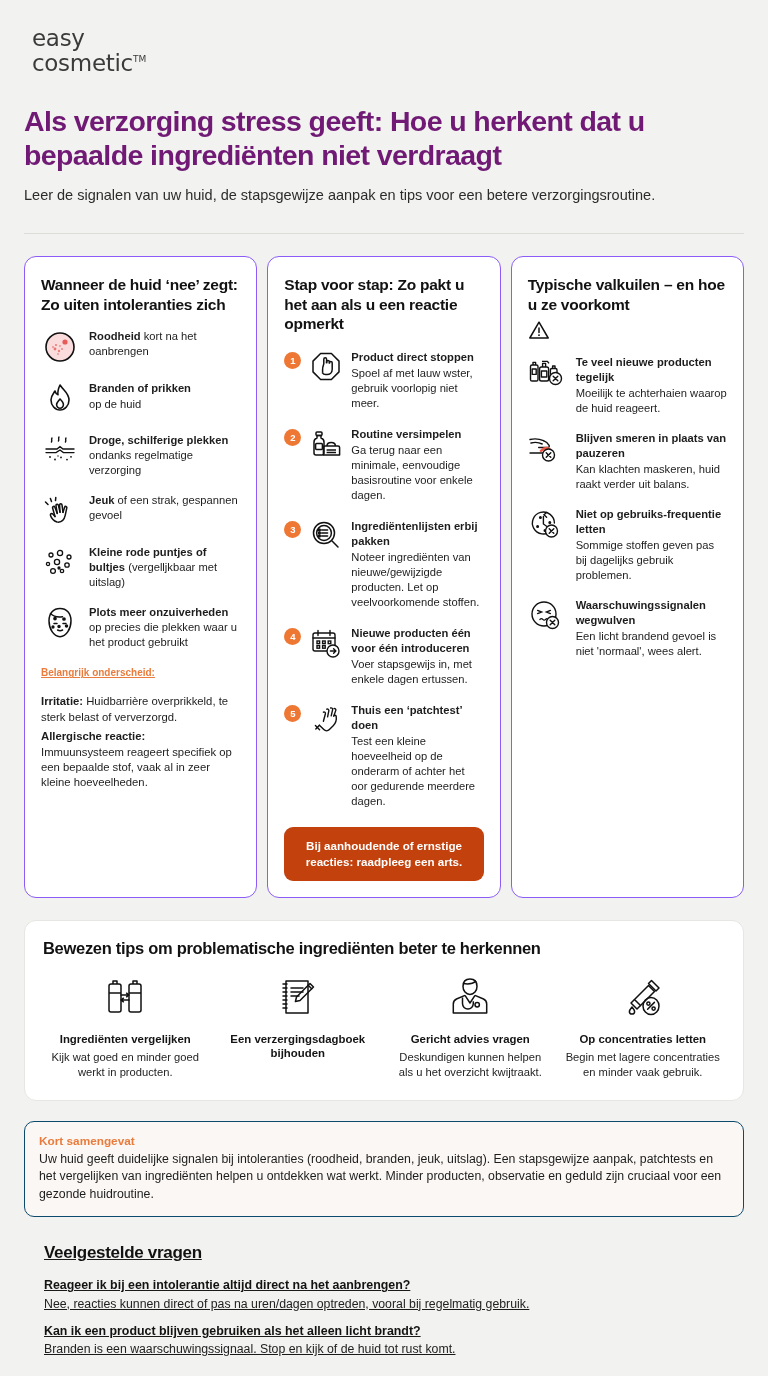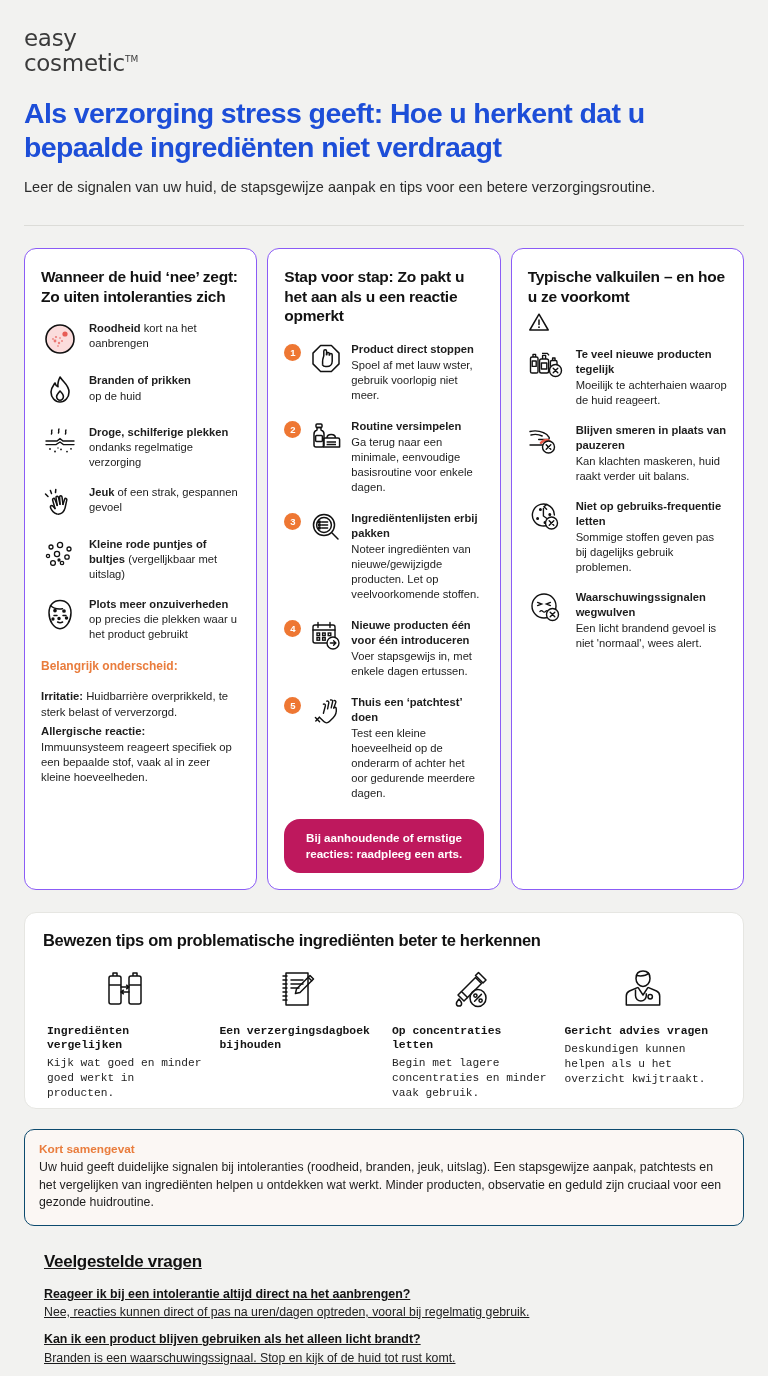--- a/index.html
+++ b/index.html
@@ -8,46 +8,46 @@
     width: 768px;
     background: #f2f2f0;
     font-family: "Liberation Sans", sans-serif;
     color: #1a1a1a;
   }
   body { width: 768px; min-height: 1376px; padding: 0 0 26px 0; }
 
   .page { width: 768px; padding: 0 24px; }
 
   
-  .logo-wrap { padding: 26px 0 0 0; }
+  .logo-wrap { padding: 26px 0 0 0; margin-left: 8px; }
   .logo {
     font-family: "DejaVu Sans", sans-serif;
     font-size: 23px;
     line-height: 1.08;
     font-weight: 400;
     letter-spacing: -0.3px;
     color: #3b3b3b;
     position: relative;
     display: inline-block;
   }
   .logo .l2 { position: relative; display: inline-block; }
   .logo .tm {
     font-size: 9px;
     vertical-align: super;
     letter-spacing: 0;
   }
 
   
   .headline {
-    margin-top: 20px;
+    margin-top: 28px;
     font-size: 28.5px;
     line-height: 1.2;
     font-weight: 800;
     letter-spacing: -0.6px;
-    color: #1d4ed8;
+    color: #701a75;
   }
   .subhead {
     margin-top: 13px;
     font-size: 14.5px;
     line-height: 1.5;
     color: #2c2c2c;
     max-width: 640px;
   }
   .rule {
     margin: 26px 0 0 0;
@@ -101,22 +101,23 @@
     padding-top: 1px;
   }
   .itxt b { font-weight: 700; }
   .itxt .sub { display: block; margin-top: 1px; }
 
   
   .distinct { margin-top: 17px; }
   .distinct .dh {
     color: #e97c3c;
     font-weight: 700;
-    font-size: 12px;
+    font-size: 10px;
     margin-bottom: 16px;
+    text-decoration: underline;
   }
   .distinct p {
     font-size: 11.3px;
     line-height: 1.36;
     margin-top: 4px;
     color: #1d1d1d;
   }
   .distinct p b { font-weight: 700; }
 
   
@@ -138,55 +139,54 @@
     justify-content: center;
     margin-top: 3px;
   }
   .step .icon-box { width: 36px; min-width: 36px; height: 36px; }
   .step .itxt { font-size: 11.2px; }
   .step .stitle { font-weight: 700; display: block; }
   .step .sdesc { display: block; margin-top: 1px; }
 
   .cta {
     margin-top: 18px;
-    background: #be185d;
-    border-radius: 16px;
+    background: #c2410c;
+    border-radius: 9px;
     color: #fff;
     font-weight: 700;
     font-size: 11.6px;
     line-height: 1.35;
     text-align: center;
     padding: 11px 10px;
   }
 
   
   .tips {
     margin-top: 22px;
     background: #fff;
     border: 1px solid #e6e6e2;
     border-radius: 12px;
-    padding: 18px 18px 7px 18px;
+    padding: 18px 18px 20px 18px;
   }
   .tips h2 {
     font-size: 16.5px;
     font-weight: 800;
     letter-spacing: -0.3px;
     color: #121212;
     margin-bottom: 4px;
   }
   .tip-grid {
     display: flex;
     gap: 8px;
     margin-top: 12px;
   }
   .tip {
     flex: 1 1 0;
-    text-align: left;
+    text-align: center;
     padding: 0 4px;
-    font-family: Liberation Mono, monospace;
   }
   .tip .tip-icon {
     height: 54px;
     display: flex;
     align-items: center;
     justify-content: center;
     margin-bottom: 8px;
   }
   .tip .tip-title {
     font-size: 11.4px;
@@ -572,49 +572,49 @@
             <path d="M36 10.5 39.5 14 26 27.5l-4.6 1.1 1.1-4.6z"></path>
             <path d="m34.2 12.3 3.5 3.5" stroke-linecap="round"></path>
           </svg>
         </div>
         <div class="tip-title">Een verzergingsdagboek bijhouden</div>
       </div>
 
       <div class="tip">
         <div class="tip-icon">
           <svg width="48" height="48" viewBox="0 0 48 48" fill="none" stroke="#111" stroke-width="1.5" stroke-linejoin="round">
+            <path d="M24 6c4.4 0 7 2.8 7 7.4 0 4.4-3 8-7 8s-7-3.6-7-8C17 8.8 19.6 6 24 6z"></path>
+            <path d="M17.6 10.6c3.6.6 9 .4 12.6-2.4"></path>
+            <path d="M19 22.4 10.5 26c-2 .9-3.2 2.8-3.2 5v9h33.4v-9c0-2.2-1.2-4.1-3.2-5L29 22.4"></path>
+            <path d="M19 22.4 24 30l5-7.6"></path>
+            <path d="M16.5 24.6v6c0 3 2.4 5.4 5.4 5.4s5.4-2.4 5.4-5.4v-2.4"></path>
+            <circle cx="31.2" cy="31.8" r="2.2"></circle>
+          </svg>
+        </div>
+        <div class="tip-title">Gericht advies vragen</div>
+        <div class="tip-desc">Deskundigen kunnen helpen als u het overzicht kwijtraakt.</div>
+      </div>
+
+      <div class="tip">
+        <div class="tip-icon">
+          <svg width="48" height="48" viewBox="0 0 48 48" fill="none" stroke="#111" stroke-width="1.5" stroke-linejoin="round">
             <path d="M32.5 7.5 40 15l-3 3-7.5-7.5z"></path>
             <path d="m29.5 12.5 6 6-14 14-6-6z"></path>
             <path d="M15.5 26.5 12 30l6 6 3.5-3.5"></path>
             <path d="M13 34c-1.6 2-2.6 3.2-2.6 4.4a2.6 2.6 0 0 0 5.2 0c0-1.2-1-2.4-2.6-4.4z"></path>
             <ellipse cx="32" cy="33" rx="8" ry="8.6"></ellipse>
             <circle cx="29.4" cy="30.6" r="1.6"></circle>
             <circle cx="34.6" cy="35.6" r="1.6"></circle>
             <path d="m28.6 36.2 6.8-6.8" stroke-linecap="round"></path>
           </svg>
         </div>
         <div class="tip-title">Op concentraties letten</div>
         <div class="tip-desc">Begin met lagere concentraties en minder vaak gebruik.</div>
       </div>
 
-      <div class="tip">
-        <div class="tip-icon">
-          <svg width="48" height="48" viewBox="0 0 48 48" fill="none" stroke="#111" stroke-width="1.5" stroke-linejoin="round">
-            <path d="M24 6c4.4 0 7 2.8 7 7.4 0 4.4-3 8-7 8s-7-3.6-7-8C17 8.8 19.6 6 24 6z"></path>
-            <path d="M17.6 10.6c3.6.6 9 .4 12.6-2.4"></path>
-            <path d="M19 22.4 10.5 26c-2 .9-3.2 2.8-3.2 5v9h33.4v-9c0-2.2-1.2-4.1-3.2-5L29 22.4"></path>
-            <path d="M19 22.4 24 30l5-7.6"></path>
-            <path d="M16.5 24.6v6c0 3 2.4 5.4 5.4 5.4s5.4-2.4 5.4-5.4v-2.4"></path>
-            <circle cx="31.2" cy="31.8" r="2.2"></circle>
-          </svg>
-        </div>
-        <div class="tip-title">Gericht advies vragen</div>
-        <div class="tip-desc">Deskundigen kunnen helpen als u het overzicht kwijtraakt.</div>
-      </div>
-
     </div>
   </section>
 
   <section class="summary">
     <div class="sh">Kort samengevat</div>
     <p>Uw huid geeft duidelijke signalen bij intoleranties (roodheid, branden, jeuk, uitslag). Een stapsgewijze aanpak, patchtests en het vergelijken van ingrediënten helpen u ontdekken wat werkt. Minder producten, observatie en geduld zijn cruciaal voor een gezonde huidroutine.</p>
   </section>
 
   <section class="faq">
     <h2>Veelgestelde vragen</h2>

